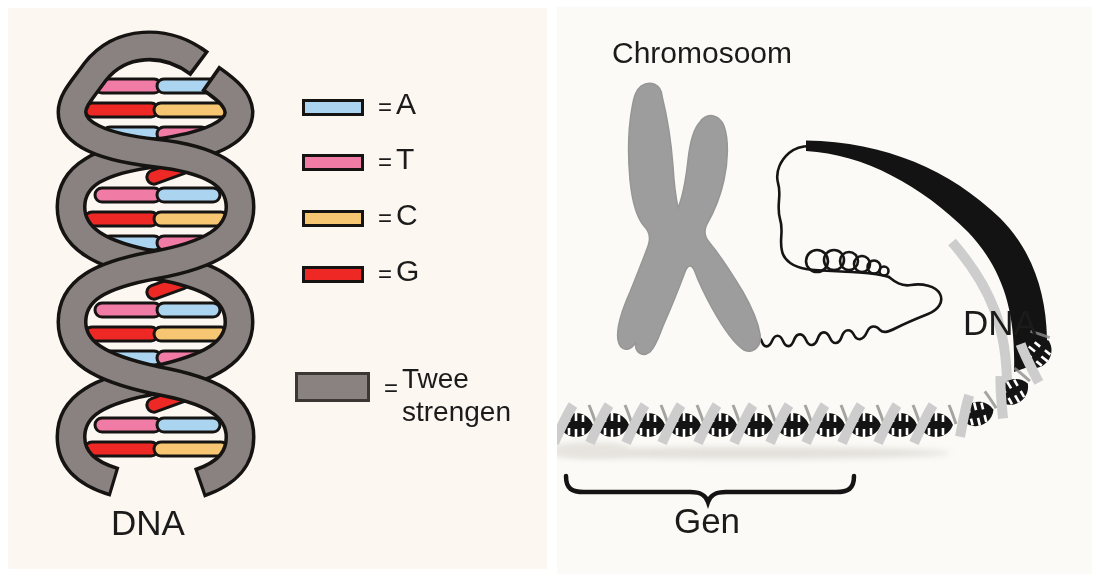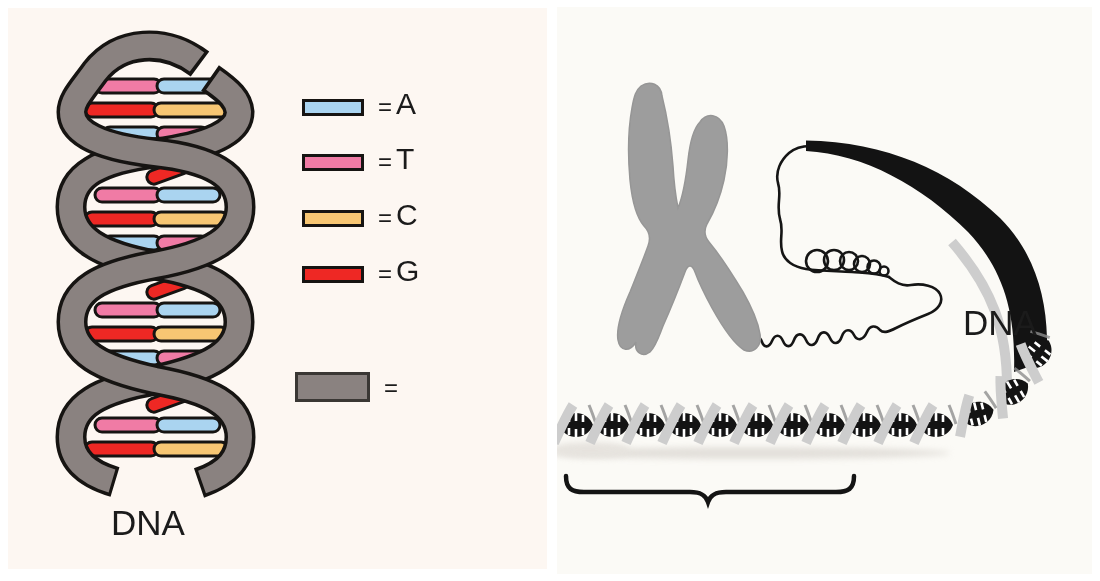--- a/index.html
+++ b/index.html
@@ -98,20 +98,21 @@
       <span class="base-letter">C</span>
     </div>
     <div class="legend-row" style="left:294px;top:256px;">
       <div class="swatch" style="background-color: rgb(238, 40, 36);"></div>
       <span class="eq">=</span>
       <span class="base-letter">G</span>
     </div>
     <div class="legend-row" style="left:287px;top:358px;">
       <div class="strands-swatch" style="background-color: rgb(138, 130, 128);"></div>
       <span class="eq" style="margin-top:10px;">=</span>
+      <span class="strands-text">Twee strengen</span>
     </div>
   </div>
 
   <div class="lbl caption" style="left:40px;top:495px;width:200px;">DNA</div>
 </div>
 
 <div class="panel" id="panel-right">
 
   <svg viewBox="557 7 535 567" aria-hidden="true">
 
@@ -196,14 +197,16 @@
              C719,254 731,272 743,292 C751,306 758,322 760,334 C762,346 754,354 744,350
              C734,344 722,326 712,308 C705,295 699,283 695,272 C692,264 688,264 685,272
              C679,288 671,308 663,326 C659,336 656,346 650,352 C642,358 634,352 636,342
              C630,352 620,352 618,340 C616,328 622,310 630,292 C636,277 643,260 648,246
              C651,238 650,232 644,226 C637,218 632,200 630,180 C628,158 628,130 632,108
              C634,96 636,90 641,86 Z" fill="#9d9d9d"></path>
 
     <path class="brace" d="M566,476 C566,489 572,492 584,492 L690,492 C702,492 706,496 708,502 C710,496 714,492 726,492 L836,492 C848,492 854,489 854,476"></path>
   </svg>
 
+  <div class="lbl title" style="left:25px;top:29px;width:240px;">Chromosoom</div>
   <div class="lbl caption" style="left:406px;top:296px;">DNA</div>
+  <div class="lbl caption" style="left:90px;top:494px;width:120px;">Gen</div>
 </div>
 
 </body></html>

